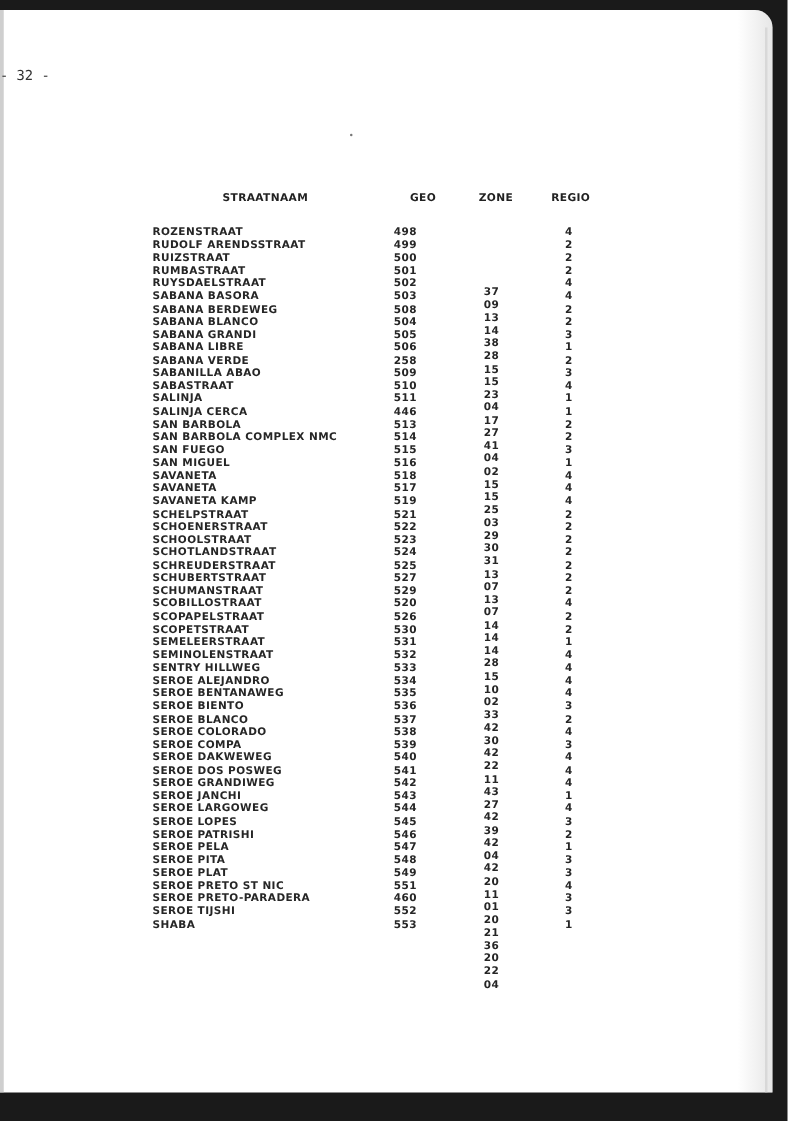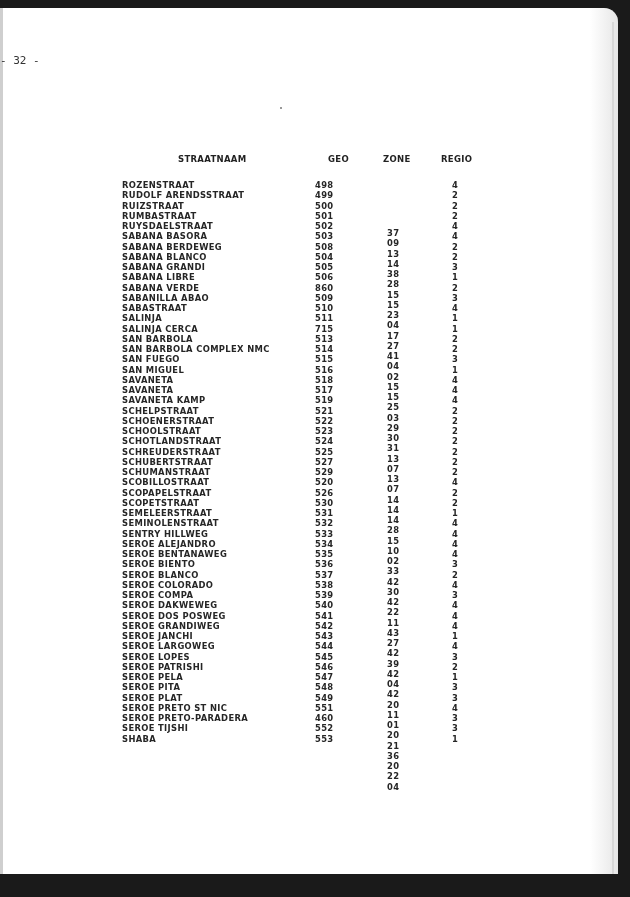--- a/index.html
+++ b/index.html
@@ -136,21 +136,21 @@
       <span class="cell c-regio">3</span>
     </div>
     <div class="row">
       <span class="cell c-name">SABANA LIBRE</span>
       <span class="cell c-geo">506</span>
       <span class="cell c-zone">04</span>
       <span class="cell c-regio">1</span>
     </div>
     <div class="row">
       <span class="cell c-name">SABANA VERDE</span>
-      <span class="cell c-geo">860</span>
+      <span class="cell c-geo">258</span>
       <span class="cell c-zone">17</span>
       <span class="cell c-regio">2</span>
     </div>
     <div class="row">
       <span class="cell c-name">SABANILLA ABAO</span>
       <span class="cell c-geo">509</span>
       <span class="cell c-zone">27</span>
       <span class="cell c-regio">3</span>
     </div>
     <div class="row">
@@ -160,21 +160,21 @@
       <span class="cell c-regio">4</span>
     </div>
     <div class="row">
       <span class="cell c-name">SALINJA</span>
       <span class="cell c-geo">511</span>
       <span class="cell c-zone">04</span>
       <span class="cell c-regio">1</span>
     </div>
     <div class="row">
       <span class="cell c-name">SALINJA CERCA</span>
-      <span class="cell c-geo">715</span>
+      <span class="cell c-geo">446</span>
       <span class="cell c-zone">02</span>
       <span class="cell c-regio">1</span>
     </div>
     <div class="row">
       <span class="cell c-name">SAN BARBOLA</span>
       <span class="cell c-geo">513</span>
       <span class="cell c-zone">15</span>
       <span class="cell c-regio">2</span>
     </div>
     <div class="row">

